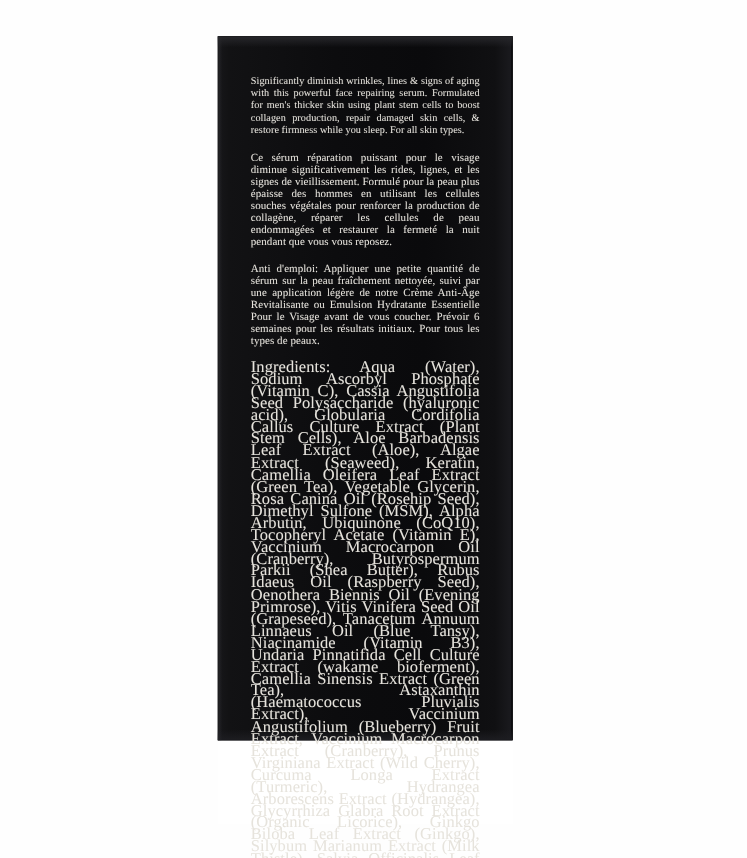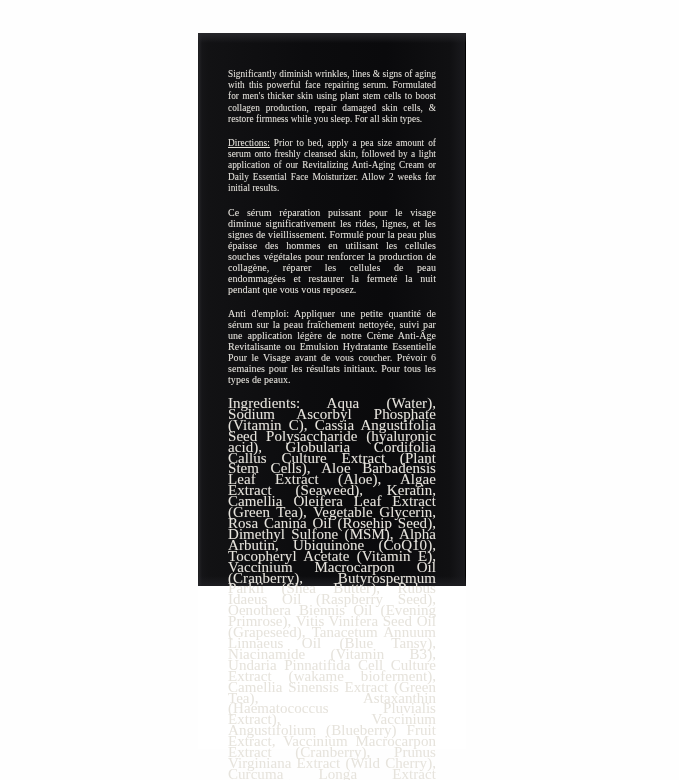--- a/index.html
+++ b/index.html
@@ -18,21 +18,21 @@
     background: #ffffff;
     overflow: hidden;
   }
 
   
   #box {
     position: absolute;
     left: 198px;
     top: 33px;
     width: 268px;
-    height: 553px;
+    height: 640px;
     background: #0d0d0f;
     background-image:
       linear-gradient(90deg,
         #17171a 0px, #121214 10px,
         #0c0c0e 40%, #0a0a0c 70%,
         #101012 94%, #1b1b1f 100%);
     box-shadow: 0 0 0 1px #000 inset;
   }
   
   #box:after {
@@ -108,21 +108,20 @@
   <div class="edge r"></div>
 
   <div id="box">
     <div class="fold-top"></div>
     <div class="fold-bot"></div>
 
     <div id="panel">
 
       <p class="blk txt">Significantly diminish wrinkles, lines &amp; signs of aging with this powerful face repairing serum. Formulated for men's thicker skin using plant stem cells to boost collagen production, repair damaged skin cells, &amp; restore firmness while you sleep. For all skin types.</p>
 
-      <p class="blk txt"><span class="u">Directions:</span><span> Prior to bed, apply a pea size amount of serum onto freshly cleansed skin, followed by a light application of our Revitalizing Anti-Aging Cream or Daily Essential Face Moisturizer. Allow 2 weeks for initial results.</span></p>
 
       <p class="blk txt sm">Ce sérum réparation puissant pour le visage diminue significativement les rides, lignes, et les signes de vieillissement. Formulé pour la peau plus épaisse des hommes en utilisant les cellules souches végétales pour renforcer la production de collagène, réparer les cellules de peau endommagées et restaurer la fermeté la nuit pendant que vous vous reposez.</p>
 
       <p class="blk txt sm"><span>Anti d'emploi:</span><span> Appliquer une petite quantité de sérum sur la peau fraîchement nettoyée, suivi par une application légère de notre Crème Anti-Âge Revitalisante ou Emulsion Hydratante Essentielle Pour le Visage avant de vous coucher. Prévoir 6 semaines pour les résultats initiaux. Pour tous les types de peaux.</span></p>
 
       <p id="ing" class="blk txt ing"><span>Ingredients:</span><span> Aqua (Water), Sodium Ascorbyl Phosphate (Vitamin C), Cassia Angustifolia Seed Polysaccharide (hyaluronic acid), Globularia Cordifolia Callus Culture Extract (Plant Stem Cells), Aloe Barbadensis Leaf Extract (Aloe), Algae Extract (Seaweed), Keratin, Camellia Oleifera Leaf Extract (Green Tea), Vegetable Glycerin, Rosa Canina Oil (Rosehip Seed), Dimethyl Sulfone (MSM), Alpha Arbutin, Ubiquinone (CoQ10), Tocopheryl Acetate (Vitamin E), Vaccinium Macrocarpon Oil (Cranberry), Butyrospermum Parkii (Shea Butter), Rubus Idaeus Oil (Raspberry Seed), Oenothera Biennis Oil (Evening Primrose), Vitis Vinifera Seed Oil (Grapeseed), Tanacetum Annuum Linnaeus Oil (Blue Tansy), Niacinamide (Vitamin B3), Undaria Pinnatifida Cell Culture Extract (wakame bioferment), Camellia Sinensis Extract (Green Tea), Astaxanthin (Haematococcus Pluvialis Extract), Vaccinium Angustifolium (Blueberry) Fruit Extract, Vaccinium Macrocarpon Extract (Cranberry), Prunus Virginiana Extract (Wild Cherry), Curcuma Longa Extract (Turmeric), Hydrangea Arborescens Extract (Hydrangea), Glycyrrhiza Glabra Root Extract (Organic Licorice), Ginkgo Biloba Leaf Extract (Ginkgo), Silybum Marianum Extract (Milk Thistle), Salvia Officinalis Leaf Extract (Sage), Schisandra Chinensis Extract (Schisandra), Thymus Vulgaris Extract (thyme), Centella Asiatica Extract (Gotu Kola), Equisetum Arvense Extract (Horsetail), Taraxacum Officinale Extract (Dandelion), Geranium Maculatum Extract (Wild Geranium), C10-30 Alkyl Acrylate Crosspolymer, Phenoxyethanol, Ethylhexylglycerin.</span> <span>*Organic / BIO</span></p>
 
     </div>
   </div>
 </div>

